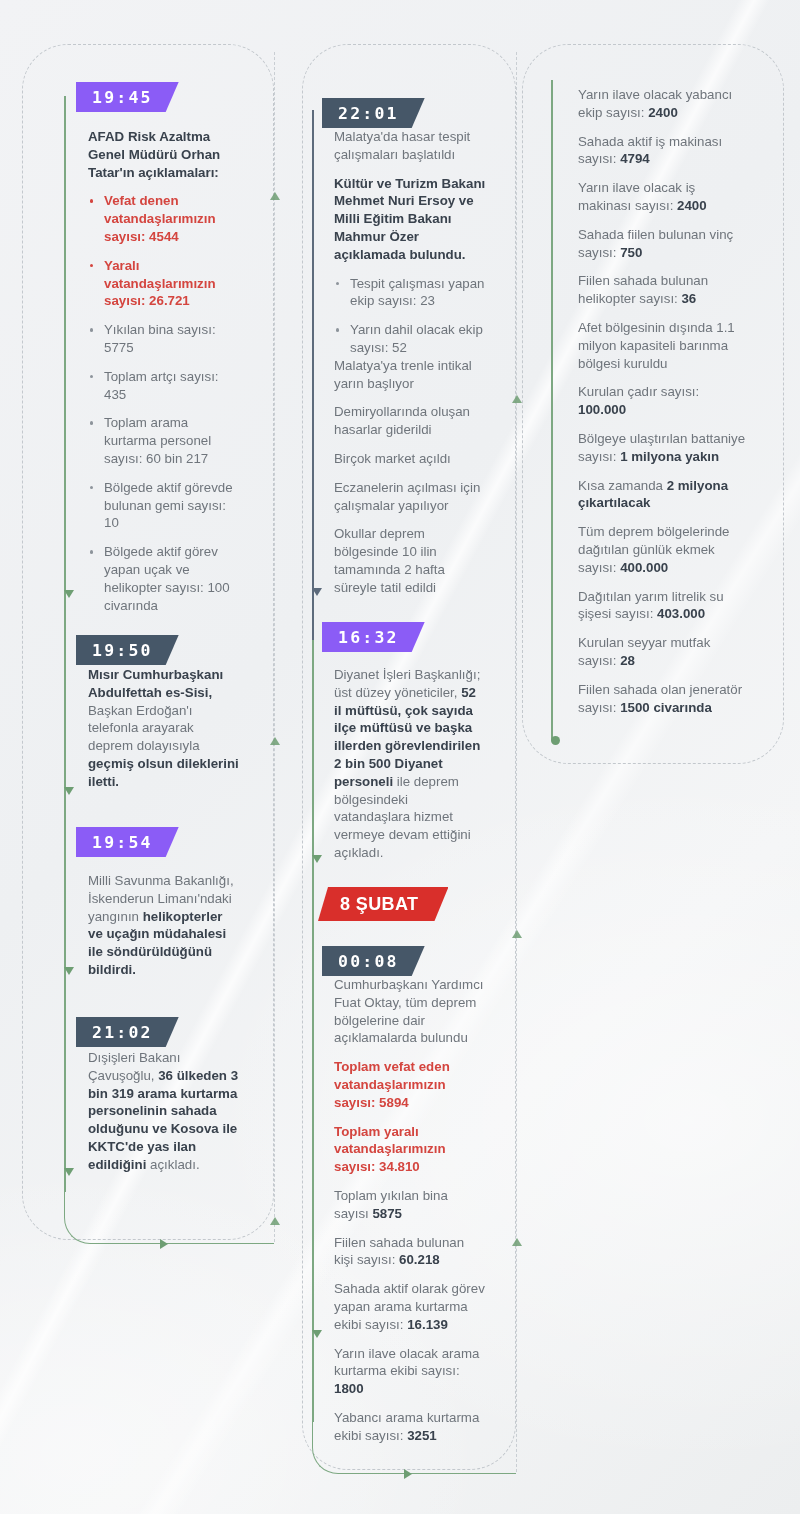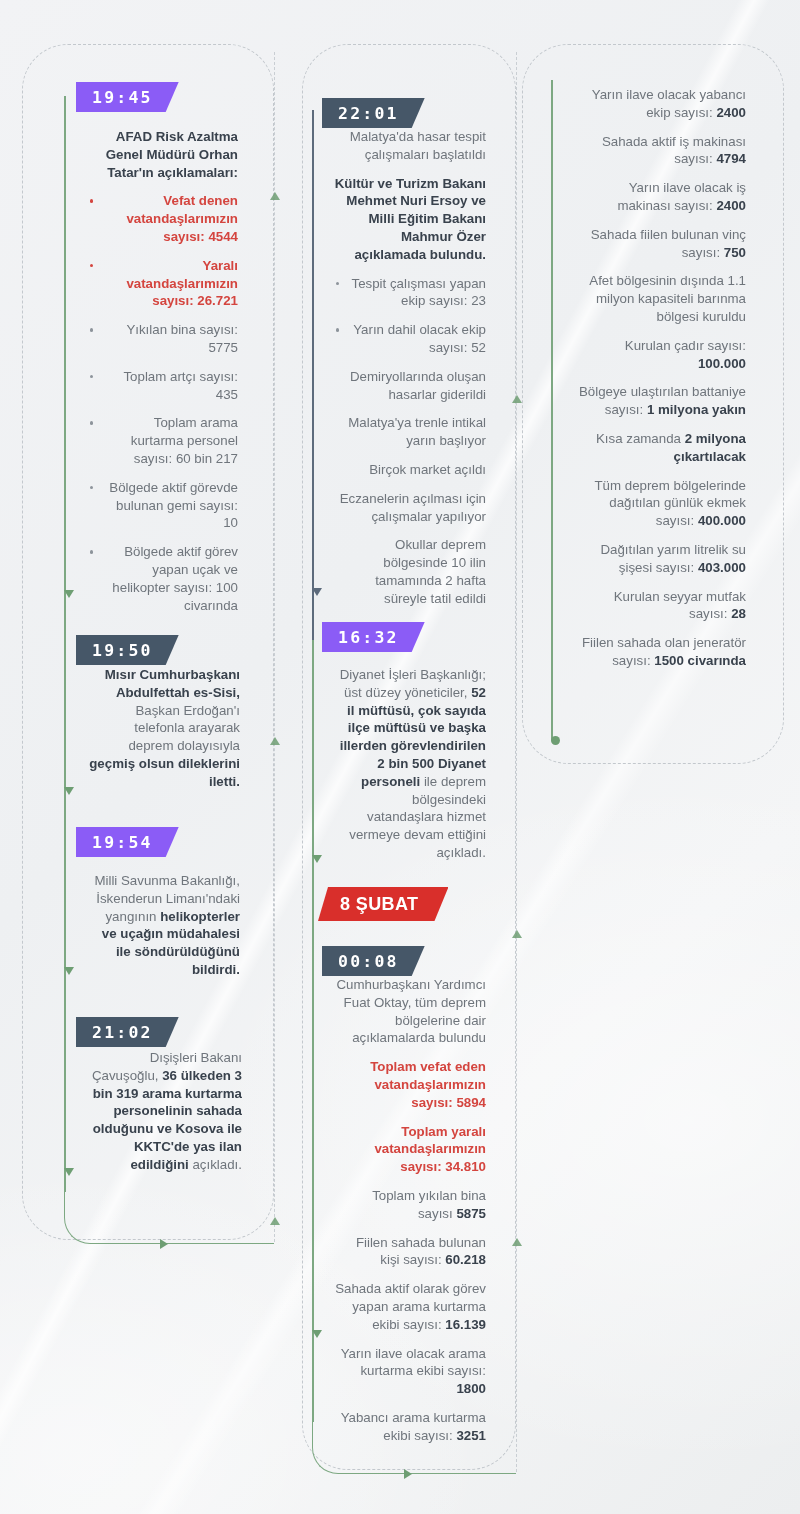--- a/index.html
+++ b/index.html
@@ -139,21 +139,20 @@
     font-weight: 700;
     letter-spacing: .4px;
     white-space: nowrap;
     clip-path: polygon(10px 0, 100% 0, calc(100% - 14px) 100%, 0 100%);
   }
 
   
   .block {
     position: absolute;
     box-sizing: border-box;
-    text-align: right;
   }
   .para {
     font-size: 13.3px;
     line-height: 17.8px;
     margin: 0 0 11px 0;
     color: #6f757c;
   }
   .para:last-child { margin-bottom: 0; }
   .para b { color: #39424d; font-weight: 700; }
   .para.lead { color: #39424d; font-weight: 700; }
@@ -261,22 +260,22 @@
     <div class="hook-arrow" style="left:404px; top:1469px;"></div>
 
     <div class="badge navy" style="left:322px; top:85px;">22:01</div>
     <div class="block" style="left:334px; top:128px; width:152px;">
       <p class="para">Malatya'da hasar tespit çalışmaları başlatıldı</p>
       <p class="para lead">Kültür ve Turizm Bakanı Mehmet Nuri Ersoy ve Milli Eğitim Bakanı Mahmur Özer açıklamada bulundu.</p>
       <ul class="bullets">
         <li>Tespit çalışması yapan ekip sayısı: 23</li>
         <li>Yarın dahil olacak ekip sayısı: 52</li>
       </ul>
+      <p class="para">Malatya'ya trenle intikal yarın başlıyor</p>
       <p class="para" style="margin-top:11px;">Demiryollarında oluşan hasarlar giderildi</p>
-      <p class="para">Malatya'ya trenle intikal yarın başlıyor</p>
       <p class="para">Birçok market açıldı</p>
       <p class="para">Eczanelerin açılması için çalışmalar yapılıyor</p>
       <p class="para">Okullar deprem bölgesinde 10 ilin tamamında 2 hafta süreyle tatil edildi</p>
     </div>
 
     <div class="badge green" style="left:322px; top:622px;">16:32</div>
     <div class="block" style="left:334px; top:666px; width:152px;">
       <p class="para">Diyanet İşleri Başkanlığı; üst düzey yöneticiler, <b>52 il müftüsü, çok sayıda ilçe müftüsü ve başka illerden görevlendirilen 2 bin 500 Diyanet personeli </b>ile deprem bölgesindeki vatandaşlara hizmet vermeye devam ettiğini açıkladı.</p>
     </div>
 
@@ -298,20 +297,21 @@
   <div class="column">
 
     <div class="spine" style="left:551px; top:80px; height:660px;"></div>
     <div class="spine-cap" style="left:551px; top:736px;"></div>
 
     <div class="block" style="left:578px; top:86px; width:168px;">
       <p class="para">Yarın ilave olacak yabancı ekip sayısı: <b>2400</b></p>
       <p class="para">Sahada aktif iş makinası sayısı: <b>4794</b></p>
       <p class="para">Yarın ilave olacak iş makinası sayısı: <b>2400</b></p>
       <p class="para">Sahada fiilen bulunan vinç sayısı: <b>750</b></p>
+      <p class="para">Fiilen sahada bulunan helikopter sayısı: <b>36</b></p>
       <p class="para">Afet bölgesinin dışında 1.1 milyon kapasiteli barınma bölgesi kuruldu</p>
       <p class="para">Kurulan çadır sayısı: <b>100.000</b></p>
       <p class="para">Bölgeye ulaştırılan battaniye sayısı: <b>1 milyona yakın</b></p>
       <p class="para">Kısa zamanda <b>2 milyona çıkartılacak</b></p>
       <p class="para">Tüm deprem bölgelerinde dağıtılan günlük ekmek sayısı: <b>400.000</b></p>
       <p class="para">Dağıtılan yarım litrelik su şişesi sayısı: <b>403.000</b></p>
       <p class="para">Kurulan seyyar mutfak sayısı: <b>28</b></p>
       <p class="para">Fiilen sahada olan jeneratör sayısı: <b>1500 civarında</b></p>
     </div>
   </div>

